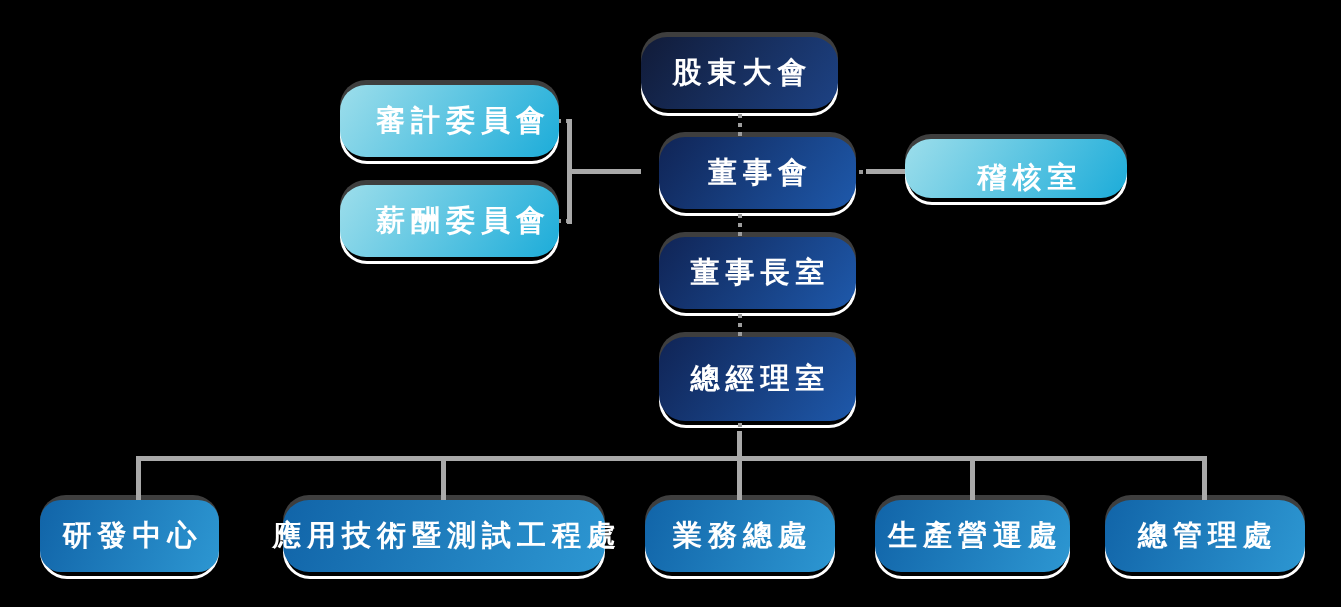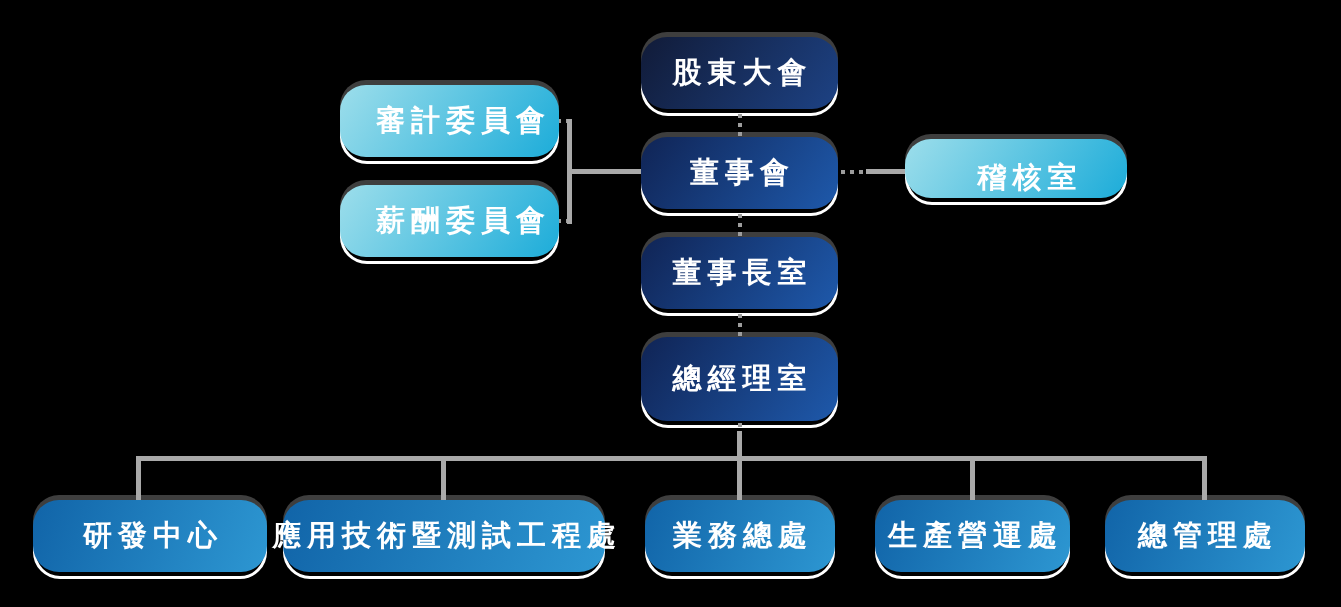--- a/index.html
+++ b/index.html
@@ -45,21 +45,21 @@
   }
   .node .label {
     color: #ffffff;
     font-weight: bold;
     font-size: 29px;
     letter-spacing: 6px;
     text-indent: 6px;
     white-space: nowrap;
   }
   .navy  { background: linear-gradient(125deg, #111b38 0%, #1d4284 100%); }
-  .royal { background: linear-gradient(125deg, #102455 0%, #1e59ab 100%); }
+  .royal { background: linear-gradient(125deg, #102455 0%, #1e59ab 100%); margin-left: 18px; }
   .cyan  { background: linear-gradient(125deg, #9ddeeb 0%, #1cacd9 100%); padding-left: 22px; }
   .blue  { background: linear-gradient(110deg, #1164a8 0%, #2d97d2 100%); }
   
   .sh { position: absolute; height: 5px; background: #a9a9a9; }
   .sv { position: absolute; width: 5px;  background: #a9a9a9; }
   .dh { position: absolute; height: 4px;
         background-image: repeating-linear-gradient(to right,  #9d9d9d 0 4px, transparent 4px 9px); }
   .dv { position: absolute; width: 4px;
         background-image: repeating-linear-gradient(to bottom, #9d9d9d 0 4px, transparent 4px 9px); }
 </style>
@@ -107,21 +107,21 @@
   </div>
 
   <div class="node royal" style="left:641px; top:237px; width:197px; height:72px;">
     <span class="label">董事長室</span>
   </div>
 
   <div class="node royal" style="left:641px; top:337px; width:197px; height:84px;">
     <span class="label">總經理室</span>
   </div>
 
-  <div class="node blue" style="left:33px; top:500px; width:234px; height:72px;">
+  <div class="node blue" style="left:40px; top:500px; width:179px; height:72px;border-radius:21px;">
     <span class="label">研發中心</span>
   </div>
 
   <div class="node blue" style="left:645px; top:500px; width:190px; height:72px;">
     <span class="label">業務總處</span>
   </div>
 
   <div class="node blue" style="left:283px; top:500px; width:322px; height:72px;">
     <span class="label">應用技術暨測試工程處</span>
   </div>

